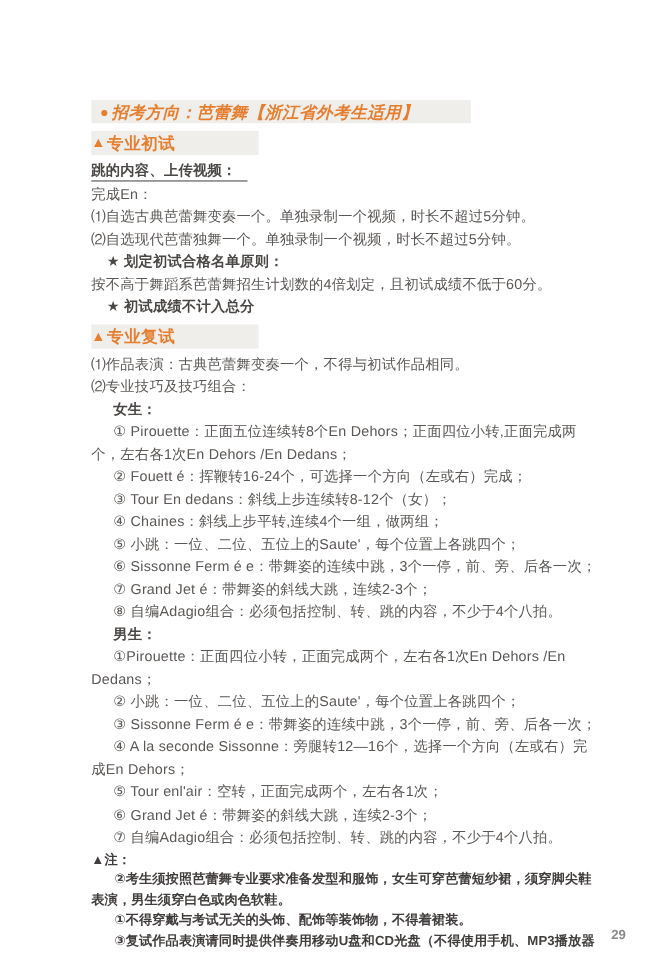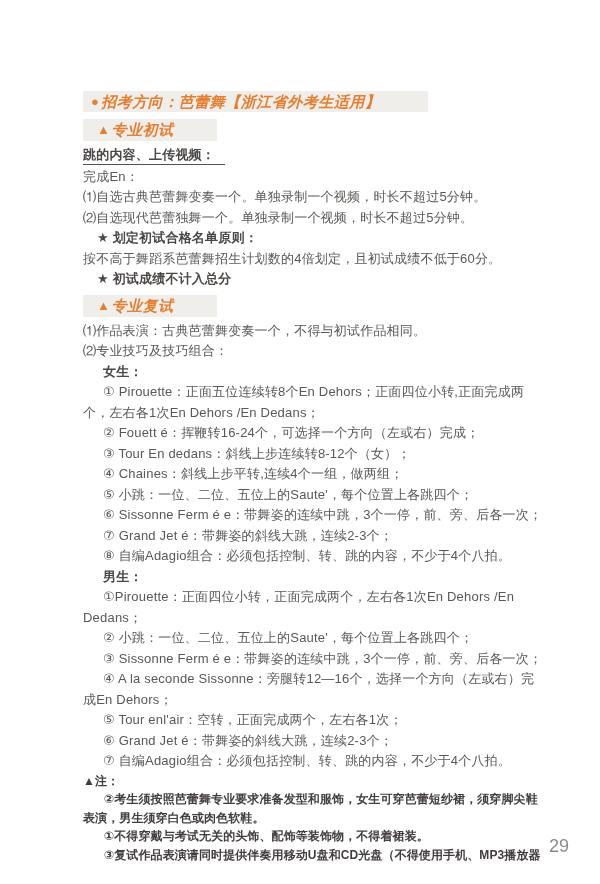--- a/index.html
+++ b/index.html
@@ -35,27 +35,25 @@
     white-space:nowrap;
     font-style:italic;
   }
   .header-bar .bar-marker{margin-right:2px;font-size:13px;vertical-align:1px;}
   .section-bar{
     background:var(--bar-bg);
     color:var(--accent);
     font-weight:bold;
     font-size:15px;
     height:22px;line-height:22px;
-    width:134px;
-    padding-left:14px;
+    width:152px;
     box-sizing:border-box;
     margin:5px 0 4px 0;
     letter-spacing:0.5px;
     white-space:nowrap;
-    font-style:italic;
   }
   .section-bar .bar-marker{margin-right:1px;font-size:13px;vertical-align:1px;}
   .line{
     font-size:13px;
     line-height:20.5px;
     color:var(--body-text);
     letter-spacing:0.2px;
   }
   .underline-heading{
     font-weight:bold;
@@ -82,22 +80,23 @@
     line-height:18.5px;
     font-weight:bold;
     color:var(--note-text);
     text-indent:21px;
     letter-spacing:0.1px;
   }
   .note-header{text-indent:0;}
   .page-num{
     position:absolute;
     right:31px;bottom:27px;
-    font-size:18px;
+    font-size:12px;
     color:var(--pagenum);
+    font-weight:bold;
   }
 </style>
 </head>
 <body>
 
 <div class="page">
   <div class="content">
     <div class="header-bar">
       <span class="bar-marker">●</span><span>招考方向：芭蕾舞【浙江省外考生适用】</span>
     </div>

